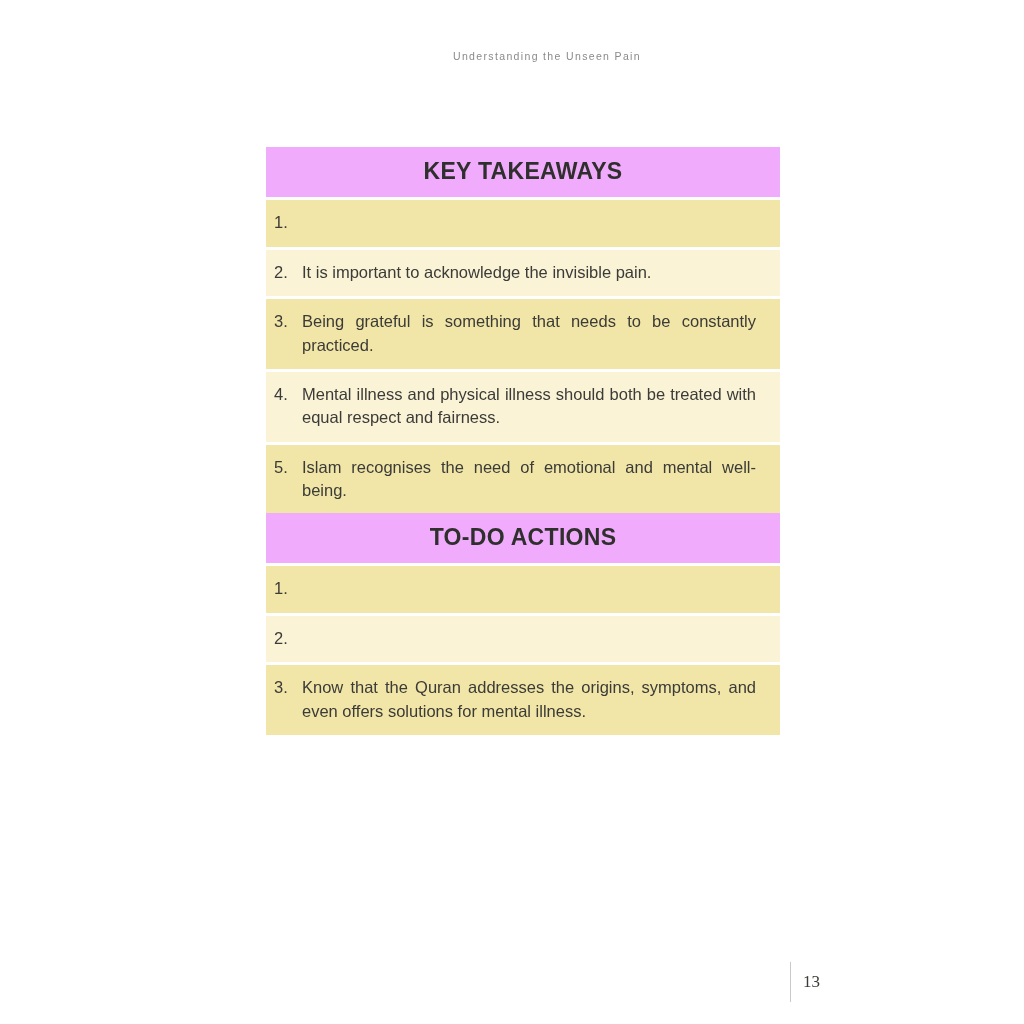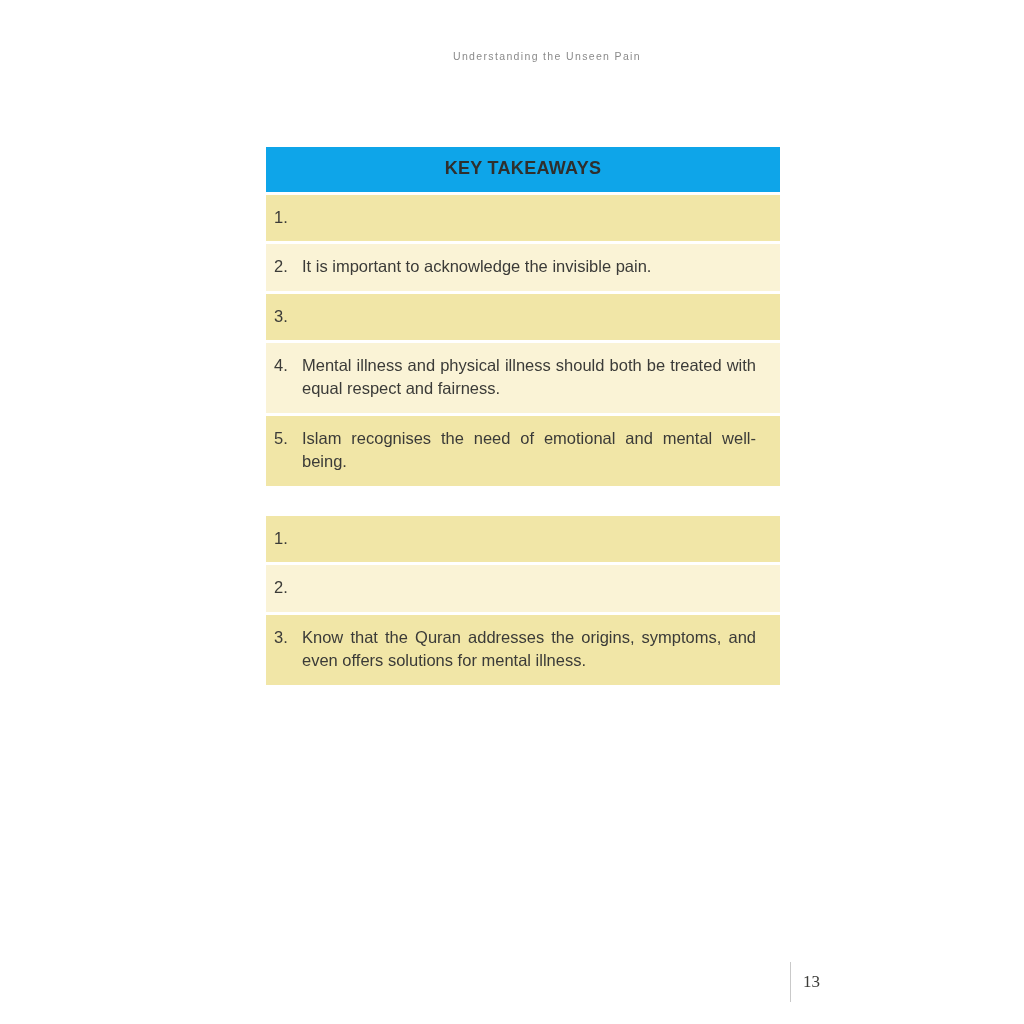--- a/index.html
+++ b/index.html
@@ -32,24 +32,24 @@
   
   .sheet {
     position: absolute;
     left: 266px;
     width: 514px;
   }
   #takeaways-table { top: 147px; }
   #todo-table      { top: 513px; }
 
   .box-title {
-    background: #0ea5e9;
+    background: #f0abfc;
     color: #2f2f2d;
     text-align: center;
-    font-size: 18px;
+    font-size: 23px;
     font-weight: 700;
     letter-spacing: 0.3px;
     padding: 12px 0 13px 0;
     line-height: 1.1;
   }
 
   .rows { display: block; }
 
   .row {
     display: flex;
@@ -114,36 +114,38 @@
       <span class="row-num">1.</span>
     </div>
 
     <div class="row shade-b">
       <span class="row-num">2.</span>
       <span class="row-text">It is important to acknowledge the invisible pain.</span>
     </div>
 
     <div class="row shade-a">
       <span class="row-num">3.</span>
+      <span class="row-text">Being grateful is something that needs to be constantly practiced.</span>
     </div>
 
     <div class="row shade-b">
       <span class="row-num">4.</span>
       <span class="row-text">Mental illness and physical illness should both be treated with equal respect and fairness.</span>
     </div>
 
     <div class="row shade-a">
       <span class="row-num">5.</span>
       <span class="row-text">Islam recognises the need of emotional and mental well-being.</span>
     </div>
 
   </div>
 </section>
 
 <section class="sheet" id="todo-table">
+  <div class="box-title">TO-DO ACTIONS</div>
   <div class="rows">
 
     <div class="row shade-a">
       <span class="row-num">1.</span>
     </div>
 
     <div class="row shade-b">
       <span class="row-num">2.</span>
     </div>
 

